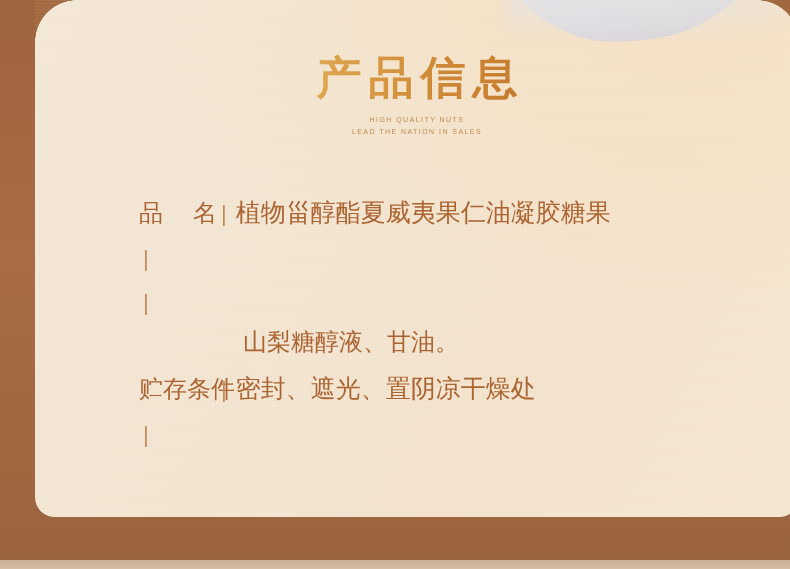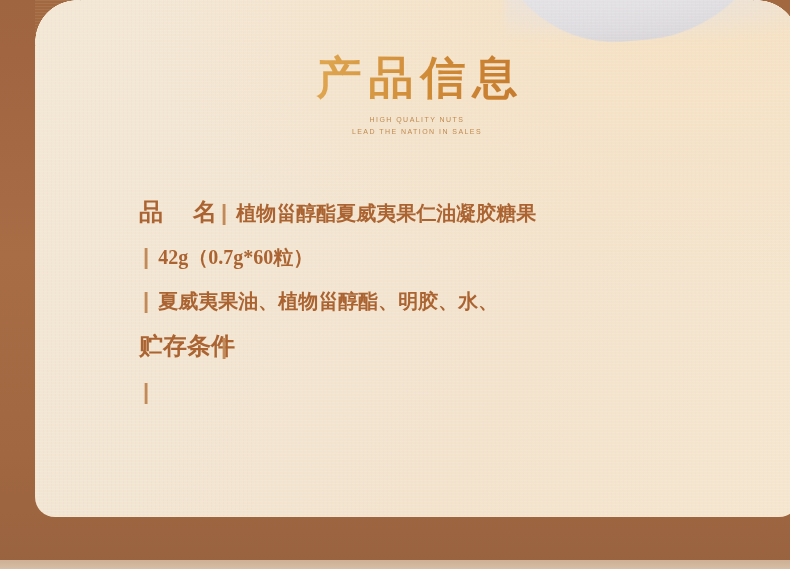--- a/index.html
+++ b/index.html
@@ -153,21 +153,20 @@
     line-height: 1.45;
     white-space: nowrap;
   }
 
   
   #info-list {
     position: absolute;
     left: 104px;
     top: 197px;
     right: 40px;
-    font-weight: bold;
   }
   .info-row {
     display: flex;
     align-items: baseline;
     margin-bottom: 16px;
     color: #ab6431;
     font-size: 24px;
     line-height: 1.27;
     white-space: nowrap;
   }
@@ -182,21 +181,21 @@
   }
   .info-sep {
     display: inline-block;
     padding: 0 9px 0 4px;
     color: #c28a58;
     font-size: 22px;
     font-family: "Liberation Sans", sans-serif;
   }
   .info-value {
     color: #ab6431;
-    font-size: 20px;
+    font-size: 25px;
   }
   .info-continuation {
     display: block;
     margin: -6px 0 16px 0;
     padding-left: 104px;
     color: #ab6431;
     font-size: 24px;
     line-height: 1.27;
     white-space: nowrap;
   }
@@ -225,31 +224,31 @@
     <div id="info-list">
 
       <div class="info-row">
         <span class="info-label">品　名</span>
         <span class="info-sep">|</span>
         <span class="info-value">植物甾醇酯夏威夷果仁油凝胶糖果</span>
       </div>
 
       <div class="info-row">
         <span class="info-sep">|</span>
-        <span class="info-value">42g（0.7g*60粒）</span>
-      </div>
-
-      <div class="info-row">
-        <span class="info-sep">|</span>
-        <span class="info-value">夏威夷果油、植物甾醇酯、明胶、水、</span>
-      </div>
+      </div>
+
+      <div class="info-row">
+        <span class="info-sep">|</span>
+      </div>
+      <div class="info-continuation">山梨糖醇液、甘油。</div>
 
       <div class="info-row">
         <span class="info-label">贮存条件</span>
         <span class="info-sep">|</span>
+        <span class="info-value">密封、遮光、置阴凉干燥处</span>
       </div>
 
       <div class="info-row">
         <span class="info-sep">|</span>
       </div>
 
     </div>
   </div>
 
   <div id="bottom-strip"></div>

